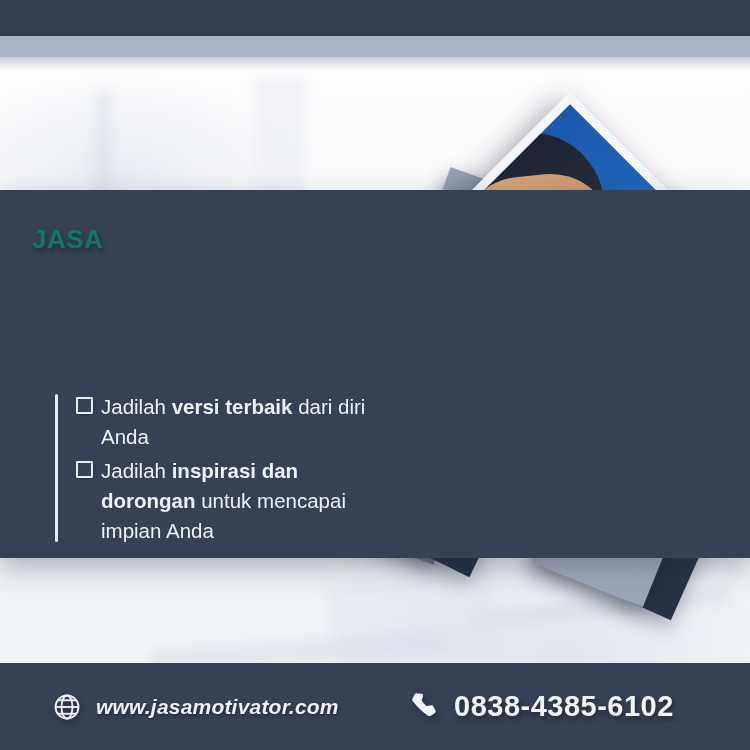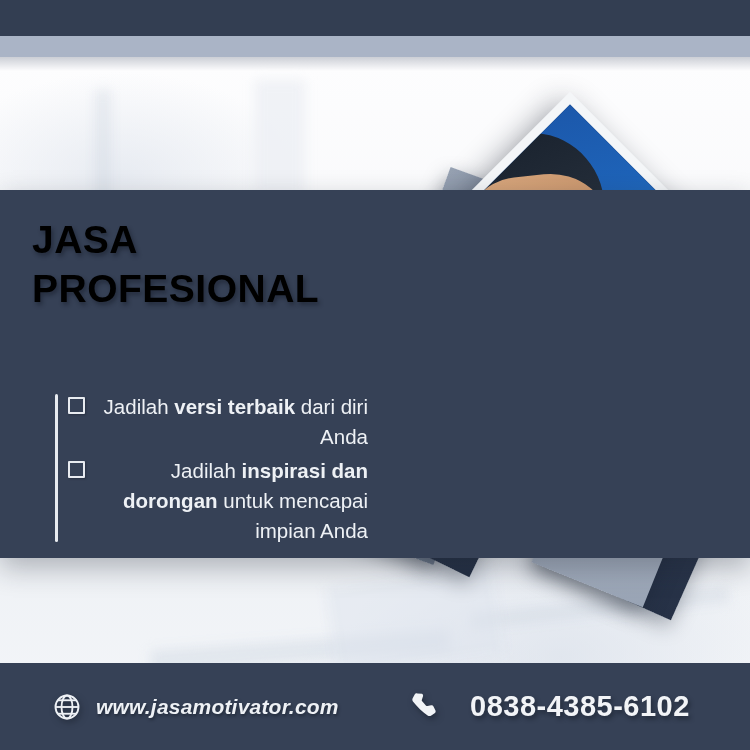--- a/index.html
+++ b/index.html
@@ -40,37 +40,37 @@
   
   .panel{
     position:absolute;left:0;top:190px;width:750px;height:368px;
     background:#364156;
     box-shadow:0 10px 26px rgba(25,32,46,.30);
   }
 
   
   .headline{
     position:absolute;left:32px;top:215px;width:400px;
-    color:#000000;
+    color:#0f766e;
     font-weight:bold;
-    font-size:39px;
+    font-size:26px;
     line-height:49px;
     letter-spacing:.5px;
     text-shadow:2px 3px 4px rgba(16,21,31,.45);
   }
   .headline div{white-space:nowrap;}
 
   
   .rule{
     position:absolute;left:55px;top:394px;width:3px;height:148px;
     background:#e8ebf0;border-radius:2px;
   }
   .bullets{
-    position:absolute;left:68px;top:392px;width:300px;
-    color:#eef1f5;font-size:20.5px;line-height:30px;text-align:right;
+    position:absolute;left:76px;top:392px;width:300px;
+    color:#eef1f5;font-size:20.5px;line-height:30px;
   }
   .bullet{display:flex;align-items:flex-start;margin-bottom:4px;}
   .chk{
     flex:0 0 auto;margin-right:8px;margin-top:5px;
     width:13px;height:13px;
     border:2.4px solid #e8ebf0;border-radius:1px;
     box-shadow:1px 1px 2px rgba(16,21,31,.35);
   }
   .btxt{flex:1 1 auto;}
   .btxt b{font-weight:bold;}
@@ -204,21 +204,21 @@
   .f3{left:282px;top:304px;width:58px;height:18px;transform:rotate(16deg);}
   .f4{left:282px;top:322px;width:48px;height:16px;transform:rotate(18deg);}
   .thumb{position:absolute;left:246px;top:246px;width:30px;height:54px;
     background:#d3a076;border-radius:15px;transform:rotate(-18deg);}
 
   
   .footer{position:absolute;left:0;top:663px;width:750px;height:87px;background:#364156;}
   .f-web{position:absolute;left:52px;top:50%;transform:translateY(-50%);
     display:flex;align-items:center;gap:14px;}
   .f-phone{position:absolute;left:408px;top:50%;transform:translateY(-50%);
-    display:flex;align-items:center;gap:28px;}
+    display:flex;align-items:center;gap:12px;}
   .f-web .url{color:#eef1f5;font-size:21px;font-style:italic;font-weight:bold;
     letter-spacing:.2px;text-shadow:1px 2px 3px rgba(16,21,31,.5);}
   .f-phone .num{color:#f2f4f7;font-size:29px;font-weight:bold;letter-spacing:.5px;
     text-shadow:2px 3px 4px rgba(16,21,31,.5);}
   .ico{display:block;filter:drop-shadow(2px 3px 3px rgba(16,21,31,.5));}
 </style>
 </head>
 <body>
 
 <div id="poster">
@@ -287,21 +287,20 @@
           </div>
         </div>
       </div>
     </div>
   </div>
 
   <div class="panel"></div>
 
   <div class="headline">
     <div>JASA</div>
-    <div>PROFESIONAL</div>
   </div>
 
   <div class="rule"></div>
   <div class="bullets">
     <div class="bullet">
       <span class="chk"></span>
       <span class="btxt"><span>Jadilah </span><b>versi terbaik</b><span> dari diri Anda</span></span>
     </div>
     <div class="bullet">
       <span class="chk"></span>

